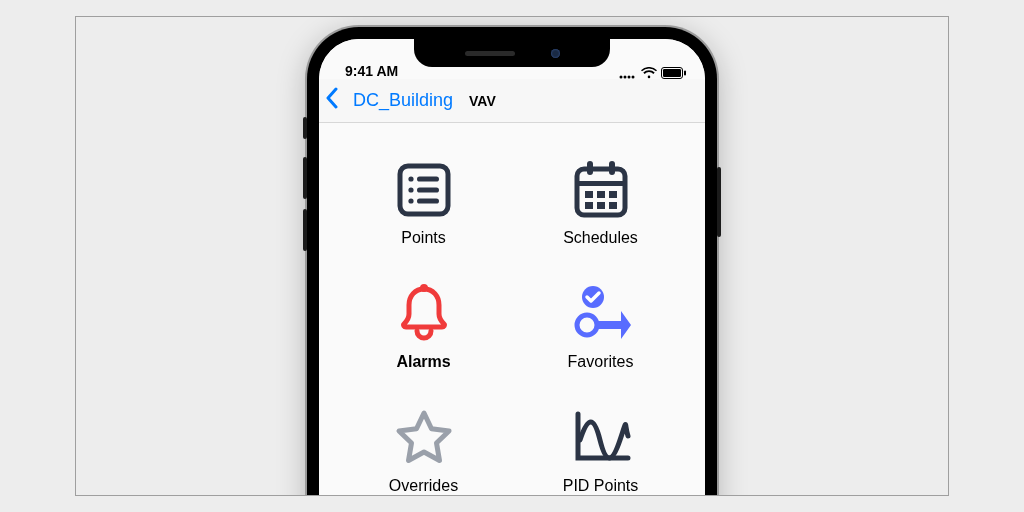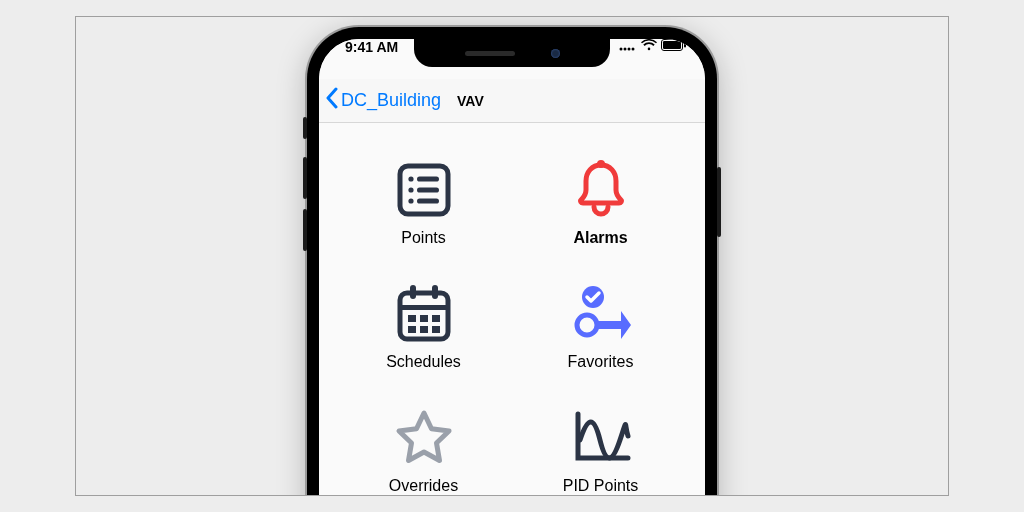--- a/index.html
+++ b/index.html
@@ -54,38 +54,38 @@
     border-bottom-left-radius: 18px;
     border-bottom-right-radius: 18px;
     display: flex; align-items: center; justify-content: center;
     gap: 36px;
   }
   .speaker { width: 50px; height: 5px; background:#2a2a2a; border-radius: 3px; }
   .cam { width: 9px; height: 9px; background:#1a2a44; border-radius:50%; box-shadow: inset 0 0 2px #4466aa; }
 
   .status-bar {
     height: 40px;
-    display: flex; justify-content: space-between; align-items: flex-start;
+    display: flex; justify-content: space-between; align-items: flex-end;
     padding: 0 18px 0 26px;
     font-size: 14px; font-weight: 600; color:#000;
     background:#fafafa;
   }
   .status-right { display:flex; align-items:center; gap:4px; }
   .status-right svg { display:block; }
 
   .nav-bar {
     height: 44px;
     background: #f7f7f7;
     border-bottom: 1px solid #d7d7d7;
     display: flex; align-items: center;
     padding: 0 6px;
     gap: 4px;
   }
   .back-btn {
-    display:flex; align-items:center; gap:2px;
+    display:flex; align-items:center; gap:14px;
     color: #007aff; font-size: 18px;
     cursor: pointer;
   }
   .nav-title {
     font-size: 14px; font-weight: 600; color:#000;
     margin-left: 12px;
   }
 
   .grid {
     padding: 34px 26px 0;
@@ -171,31 +171,20 @@
               <rect x="5" y="5" width="48" height="48" rx="8" fill="none" stroke="#2b3445" stroke-width="5"></rect>
               <circle cx="16" cy="18" r="2.6" fill="#2b3445"></circle>
               <rect x="22" y="15.4" width="22" height="5.2" rx="2.6" fill="#2b3445"></rect>
               <circle cx="16" cy="29" r="2.6" fill="#2b3445"></circle>
               <rect x="22" y="26.4" width="22" height="5.2" rx="2.6" fill="#2b3445"></rect>
               <circle cx="16" cy="40" r="2.6" fill="#2b3445"></circle>
               <rect x="22" y="37.4" width="22" height="5.2" rx="2.6" fill="#2b3445"></rect>
             </svg>
           </div>
           <div class="lbl">Points</div>
-        </div>
-
-        <div class="tile">
-          <div class="ico">
-            <svg width="58" height="62" viewBox="0 0 58 62">
-              <path d="M29 6c-9 0-15 7-15 16v9c0 4-2 7-5 10-1 1 0 3 2 3h36c2 0 3-2 2-3-3-3-5-6-5-10v-9c0-9-6-16-15-16Z" fill="none" stroke="#f03b3b" stroke-width="5" stroke-linejoin="round"></path>
-              <rect x="25" y="1" width="8" height="8" rx="4" fill="#f03b3b"></rect>
-              <path d="M22 48a7 7 0 0 0 14 0" fill="none" stroke="#f03b3b" stroke-width="5" stroke-linecap="round"></path>
-            </svg>
-          </div>
-          <div class="lbl bold">Alarms</div>
         </div>
 
         <div class="tile">
           <div class="ico">
             <svg width="60" height="62" viewBox="0 0 60 62">
               <rect x="6" y="10" width="48" height="46" rx="7" fill="none" stroke="#2b3445" stroke-width="5"></rect>
               <rect x="6" y="22" width="48" height="5" fill="#2b3445"></rect>
               <rect x="16" y="2" width="6" height="14" rx="3" fill="#2b3445"></rect>
               <rect x="38" y="2" width="6" height="14" rx="3" fill="#2b3445"></rect>
               <rect x="14" y="32" width="8" height="7" fill="#2b3445"></rect>
@@ -204,20 +193,31 @@
               <rect x="14" y="43" width="8" height="7" fill="#2b3445"></rect>
               <rect x="26" y="43" width="8" height="7" fill="#2b3445"></rect>
               <rect x="38" y="43" width="8" height="7" fill="#2b3445"></rect>
             </svg>
           </div>
           <div class="lbl">Schedules</div>
         </div>
 
         <div class="tile">
           <div class="ico">
+            <svg width="58" height="62" viewBox="0 0 58 62">
+              <path d="M29 6c-9 0-15 7-15 16v9c0 4-2 7-5 10-1 1 0 3 2 3h36c2 0 3-2 2-3-3-3-5-6-5-10v-9c0-9-6-16-15-16Z" fill="none" stroke="#f03b3b" stroke-width="5" stroke-linejoin="round"></path>
+              <rect x="25" y="1" width="8" height="8" rx="4" fill="#f03b3b"></rect>
+              <path d="M22 48a7 7 0 0 0 14 0" fill="none" stroke="#f03b3b" stroke-width="5" stroke-linecap="round"></path>
+            </svg>
+          </div>
+          <div class="lbl bold">Alarms</div>
+        </div>
+
+        <div class="tile">
+          <div class="ico">
             <svg width="64" height="58" viewBox="0 0 64 58">
               <circle cx="18" cy="40" r="10" fill="none" stroke="#586cff" stroke-width="5"></circle>
               <path d="M28 36 L52 36 L52 26 L62 40 L52 54 L52 44 L28 44 Z" fill="#586cff"></path>
               <circle cx="24" cy="12" r="11" fill="#586cff"></circle>
               <polyline points="18,12 22,16 30,8" fill="none" stroke="#fff" stroke-width="3.5" stroke-linecap="round" stroke-linejoin="round"></polyline>
             </svg>
           </div>
           <div class="lbl">Favorites</div>
         </div>
 

